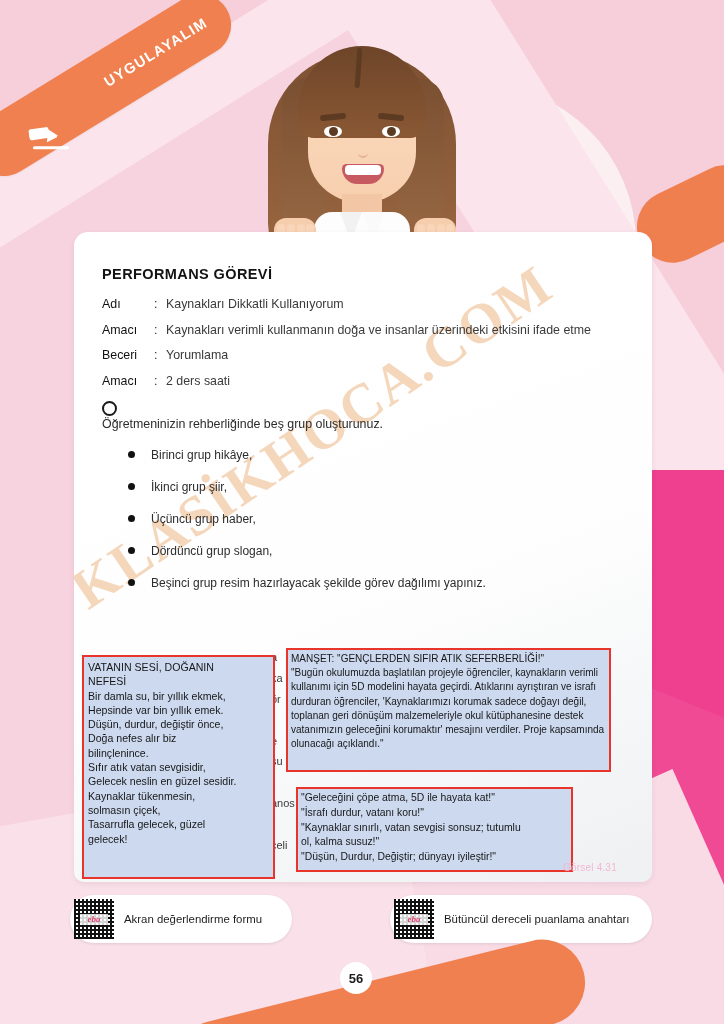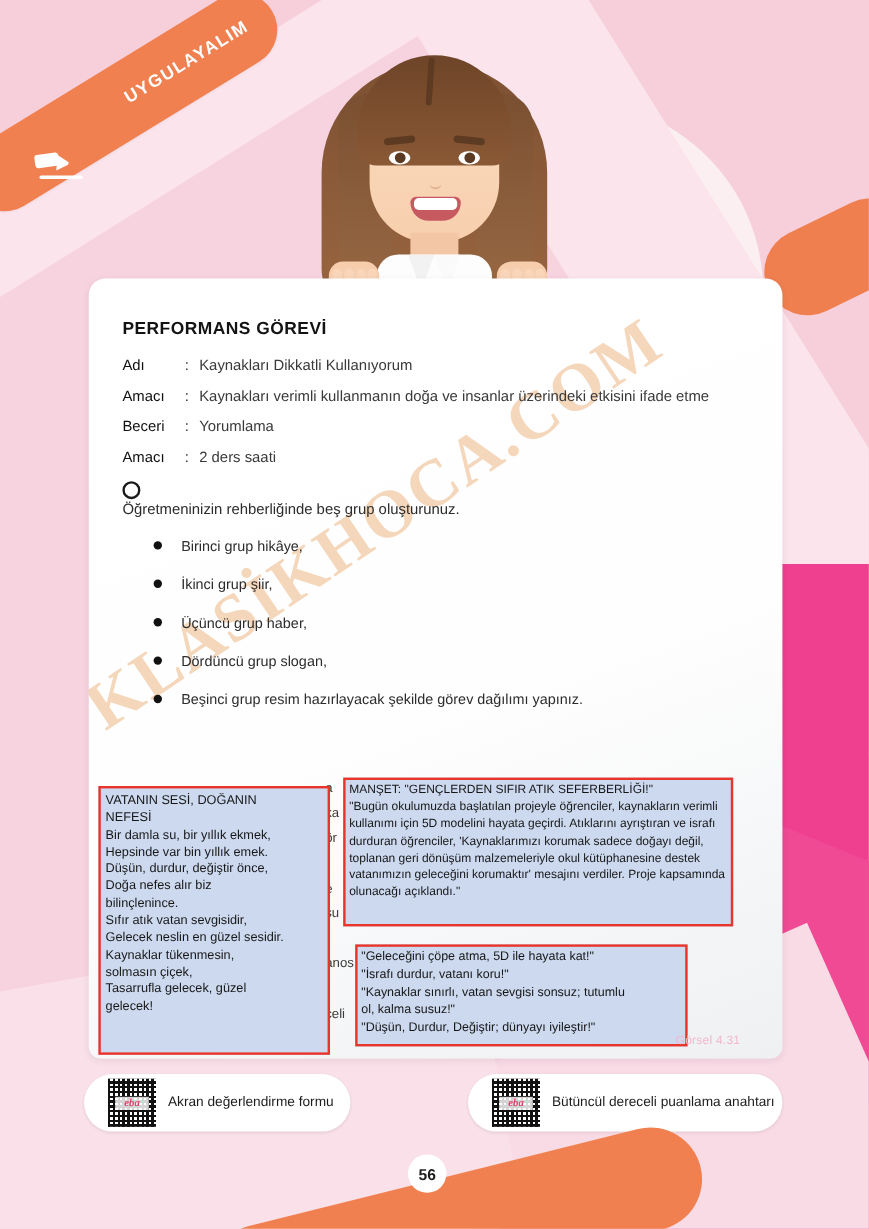--- a/index.html
+++ b/index.html
@@ -191,21 +191,21 @@
   }
 
   
   .qr-pill{
     position:absolute;height:48px;background:#ffffff;border-radius:24px;
     display:flex;align-items:center;box-shadow:0 1px 3px rgba(0,0,0,.10);
   }
   #qr-left{left:70px;top:895px;width:222px;}
   #qr-right{left:390px;top:895px;width:262px;}
   .qr-img{
-    width:40px;height:40px;margin-left:20px;flex:0 0 auto;position:relative;
+    width:40px;height:40px;margin-left:4px;flex:0 0 auto;position:relative;
     background:
       repeating-linear-gradient(90deg,#111 0 2px,transparent 2px 4px),
       repeating-linear-gradient(0deg,#111 0 2px,#fff 2px 4px);
     background-color:#fff;
   }
   .qr-tag{
     position:absolute;left:6px;top:15px;width:28px;height:11px;
     color:#e0446f;font-size:9px;font-style:italic;font-weight:700;
     background:rgba(255,255,255,.82);text-align:center;line-height:11px;
     font-family:"Liberation Serif", serif;

